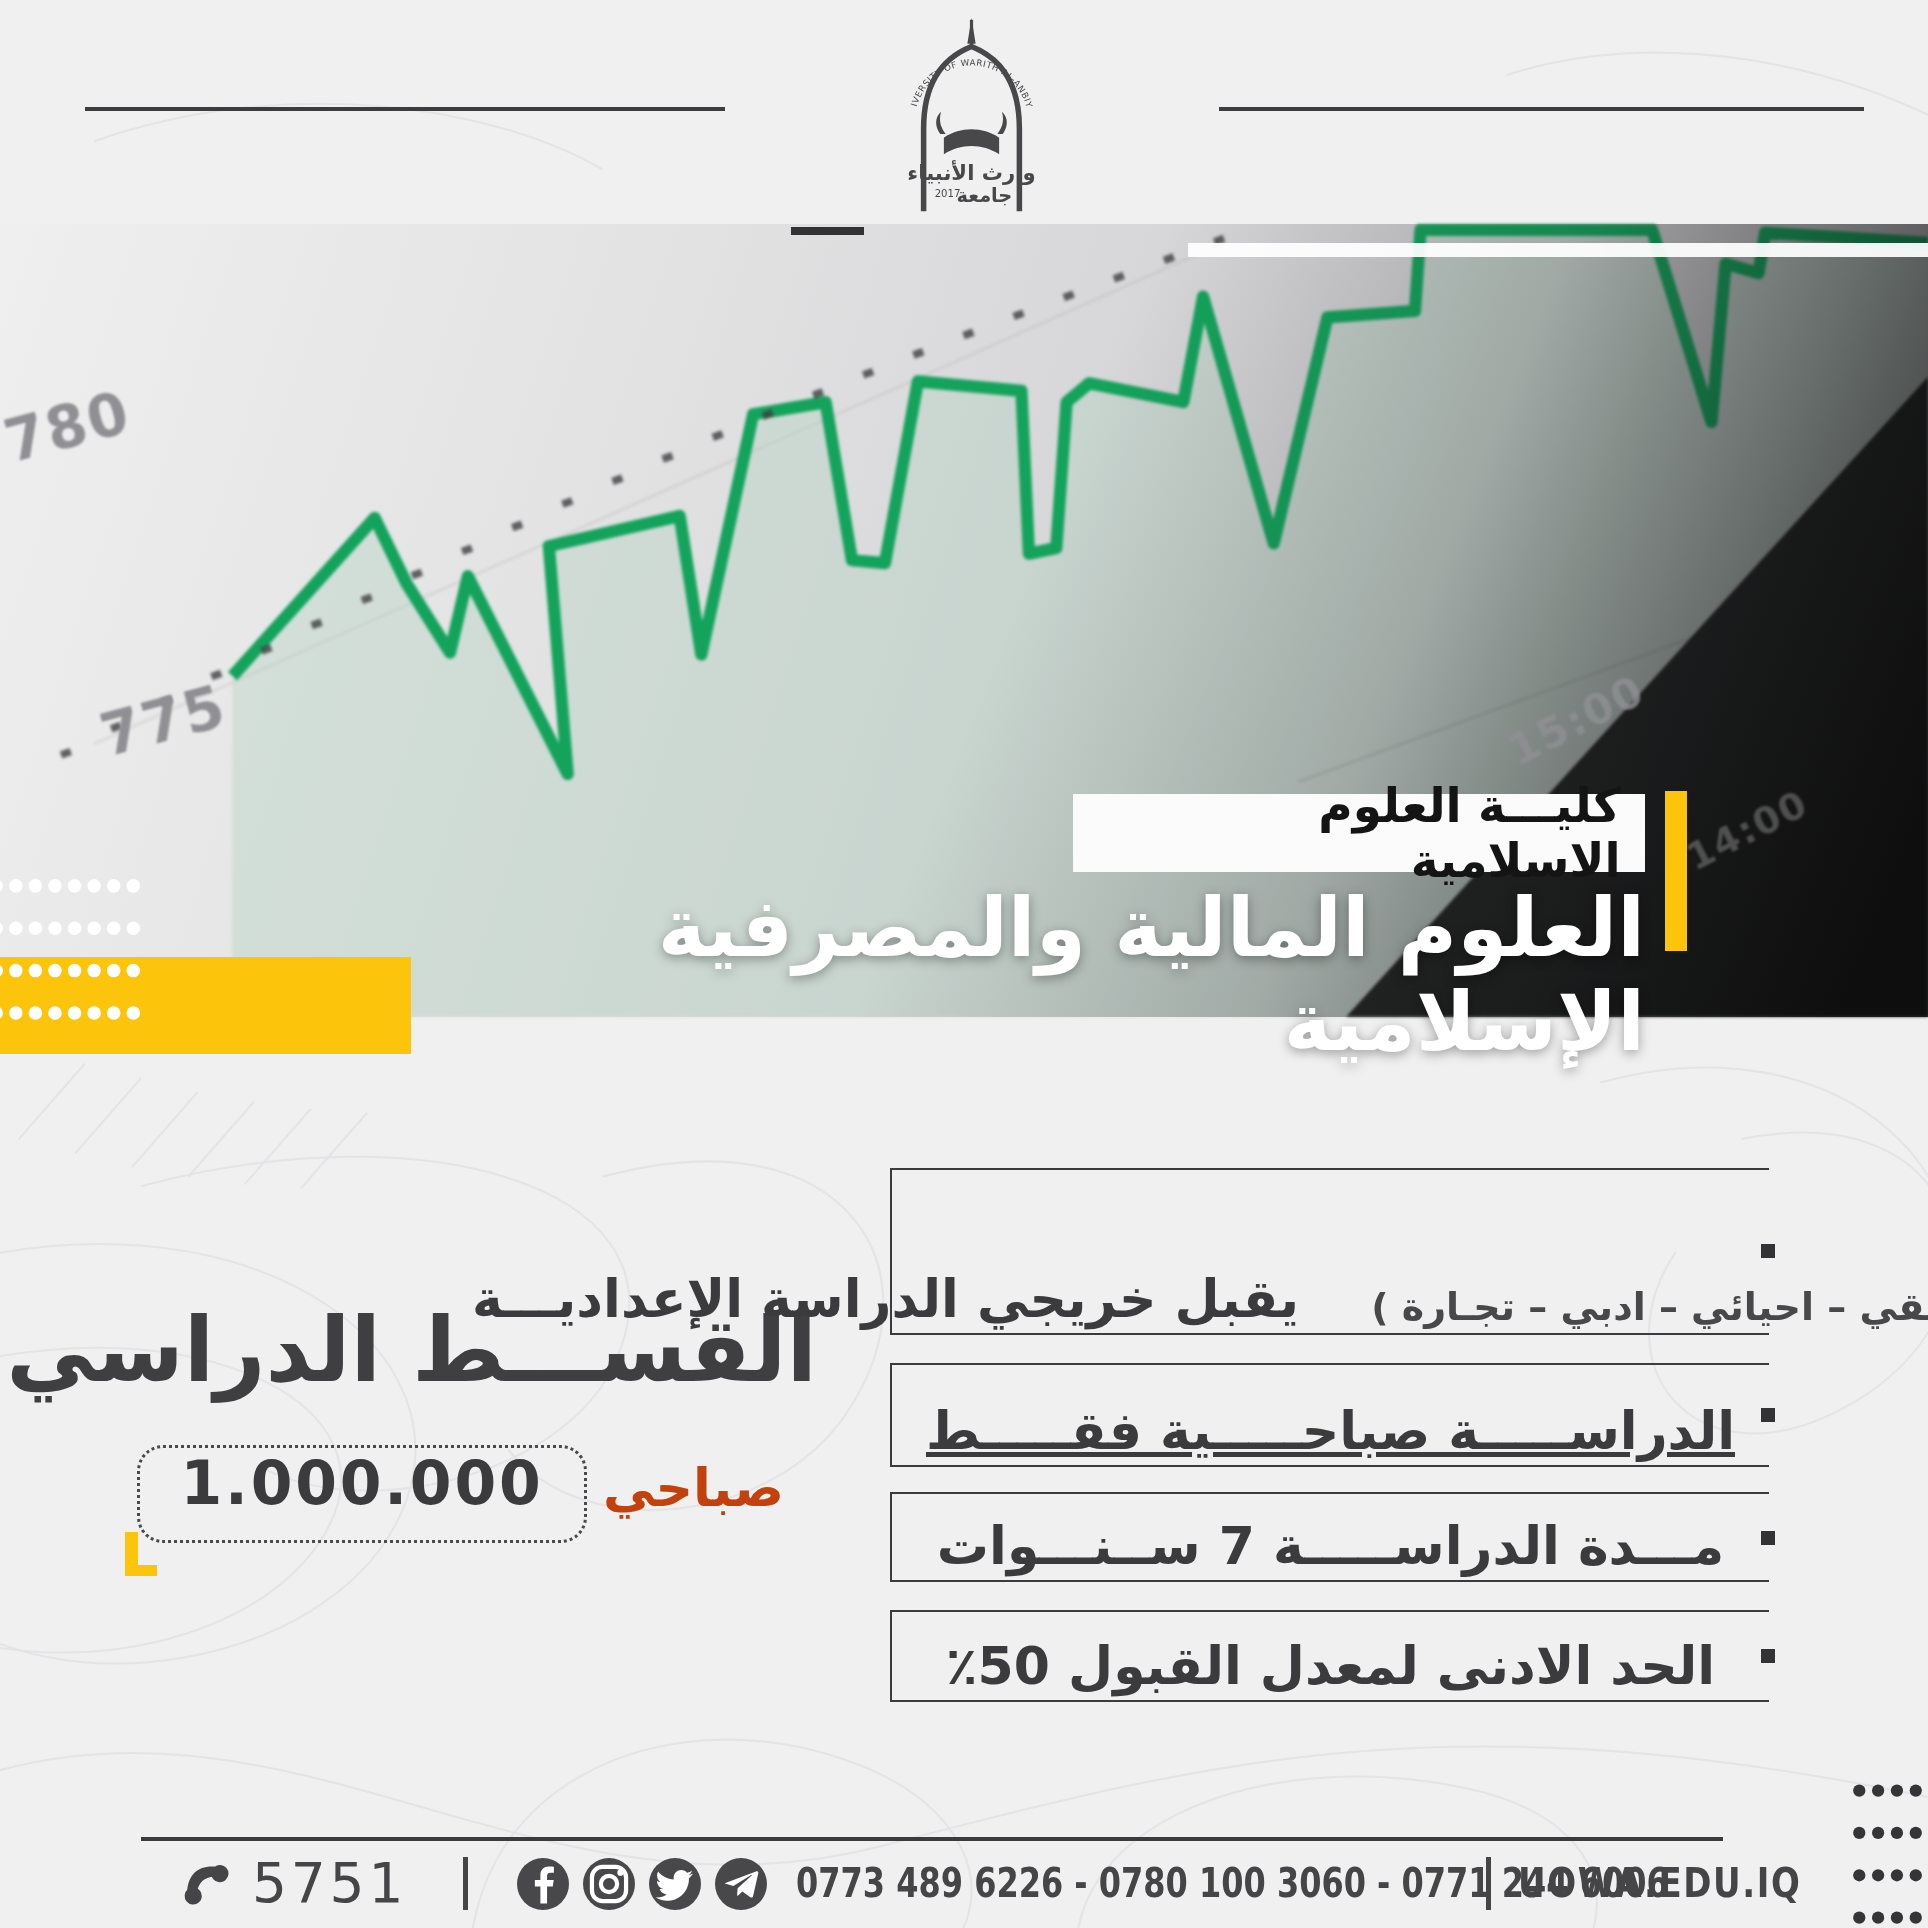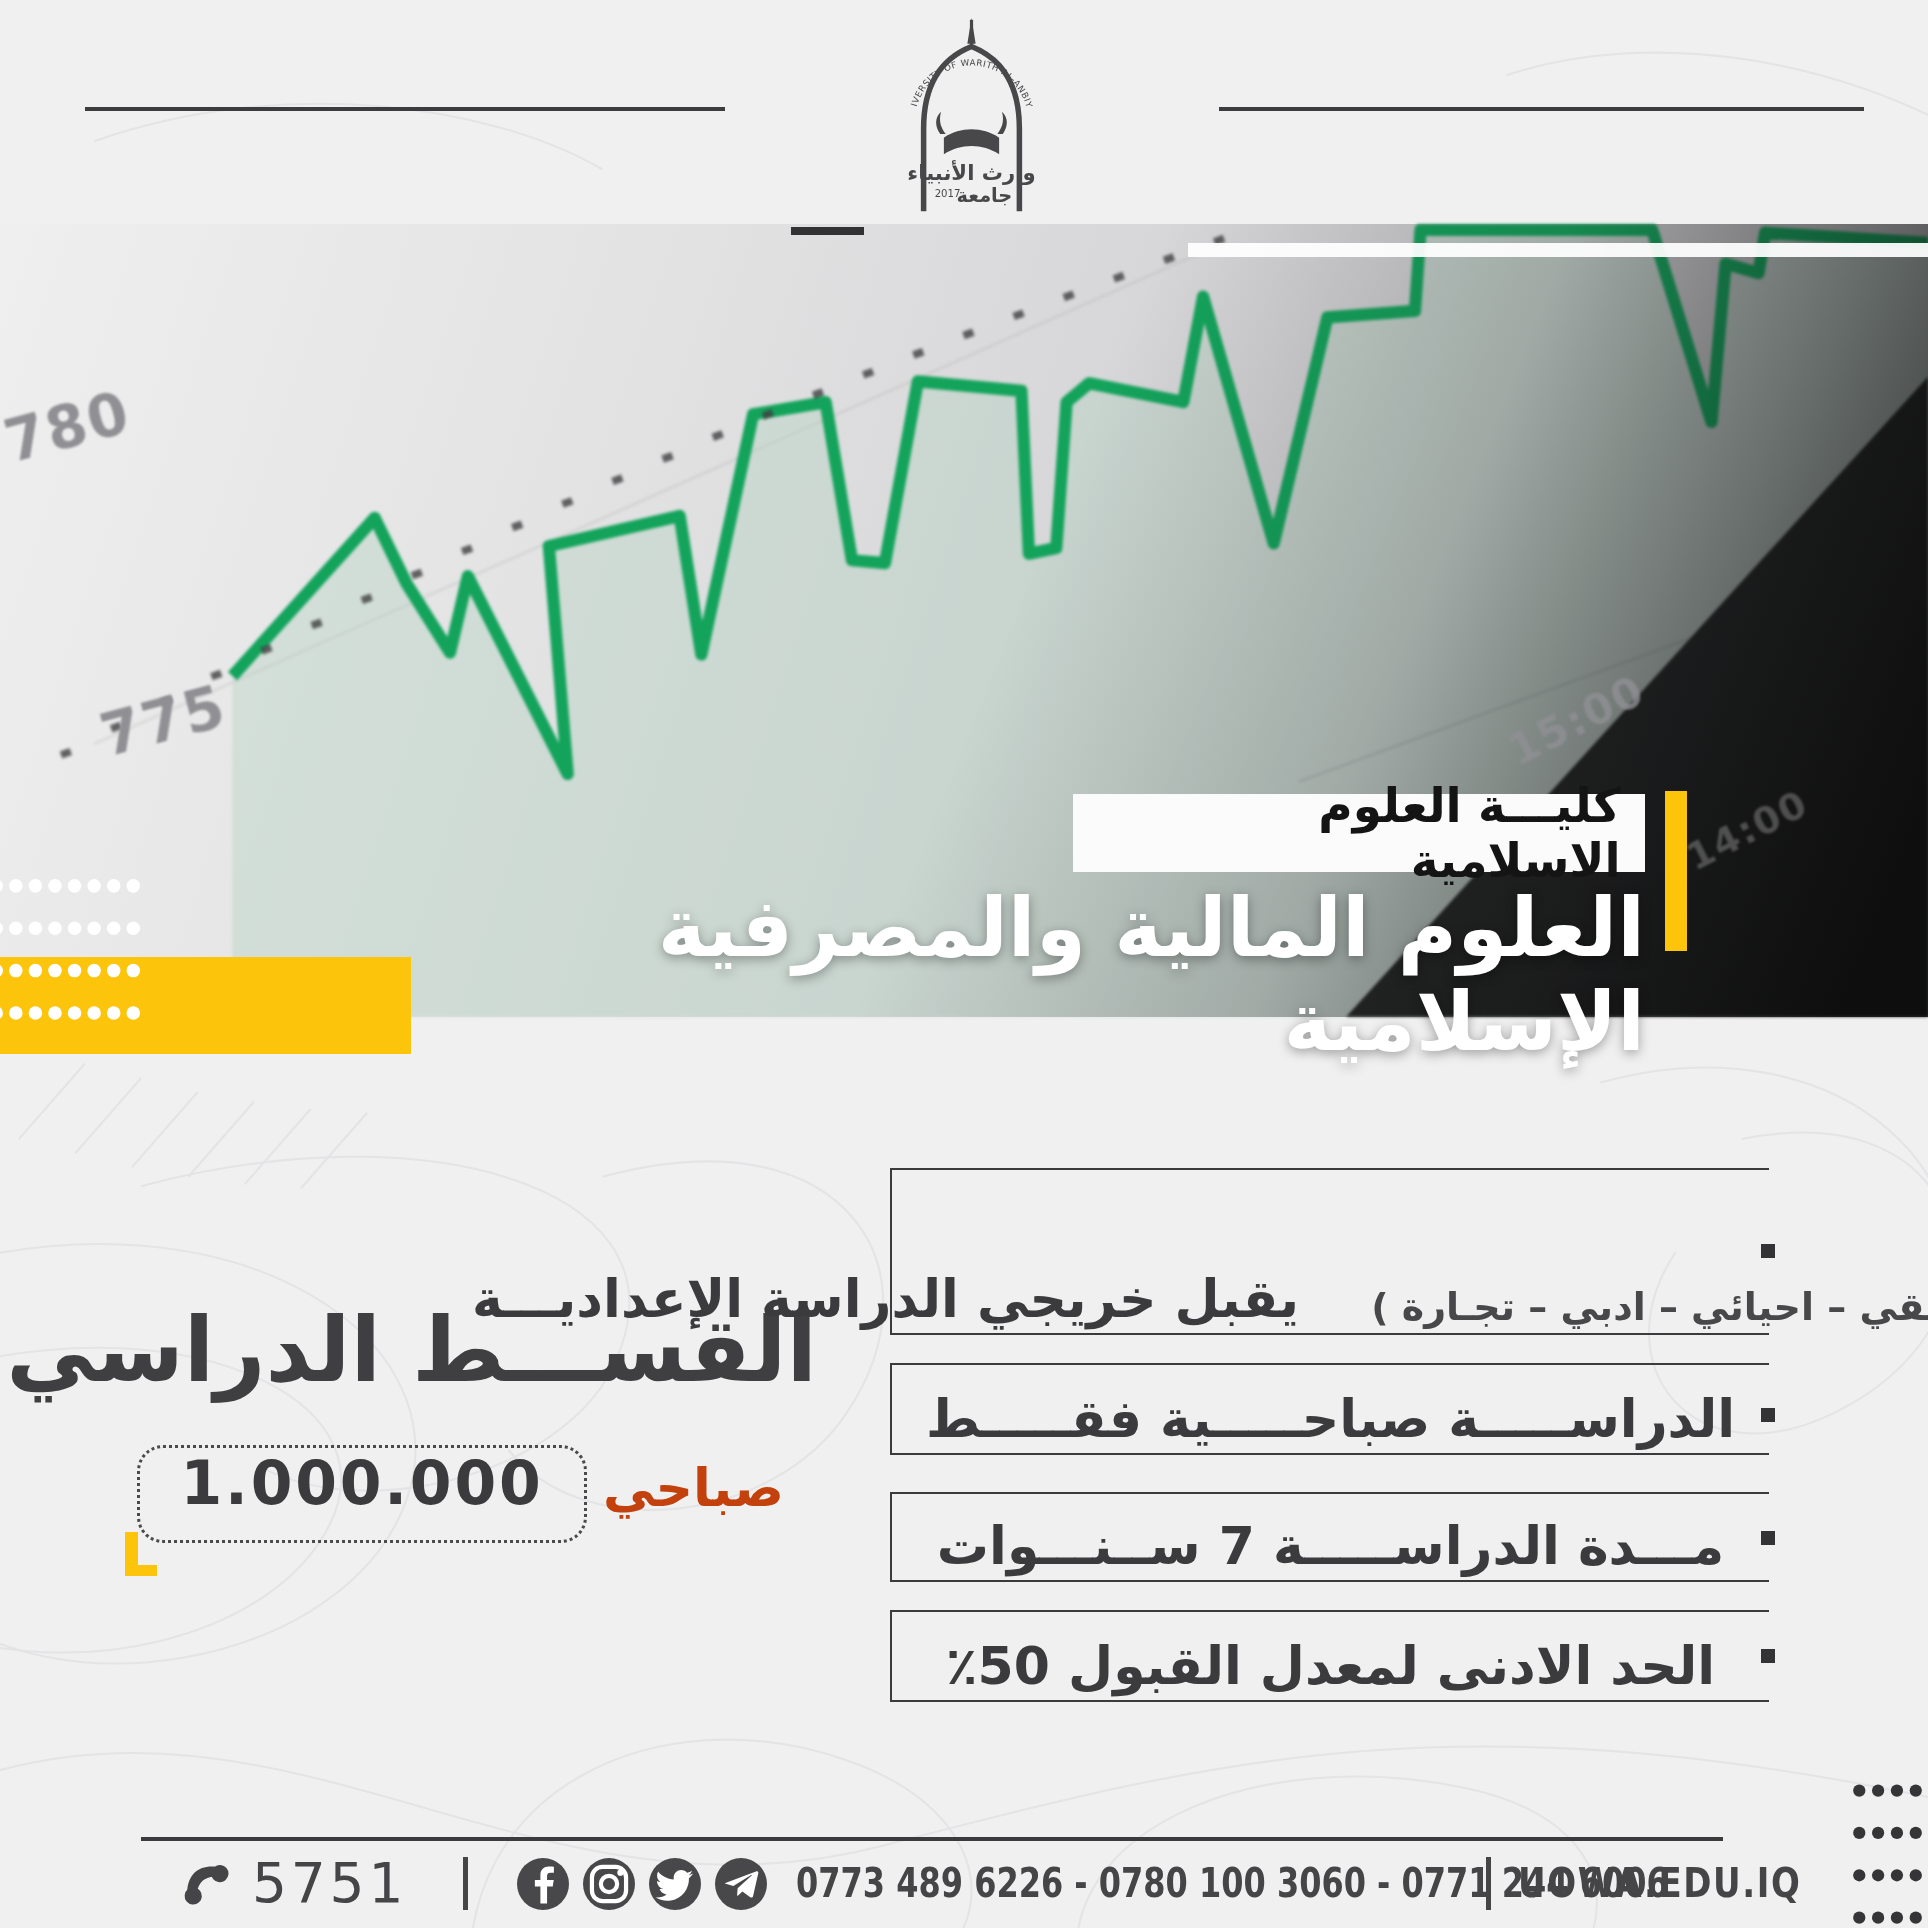--- a/index.html
+++ b/index.html
@@ -229,21 +229,21 @@
     <span>1.000.000</span>
   </div>
   <div id="corner-bracket" class="abs"></div>
 
   <div class="abs detail-box" style="top:1168px;height:167px;">
     <span class="l1" dir="rtl">يقبل خريجي الدراسة الإعداديـــة</span>
     <span class="l2" dir="rtl">( علمي – تطبيقي – احيائي – ادبي – تجـارة )</span>
   </div>
   <div class="abs bullet" style="top:1244px;"></div>
 
-  <div class="abs detail-box" style="top:1363px;height:92px;">
+  <div class="abs detail-box" style="top:1363px;height:104px;text-decoration:underline;">
     <span class="l1" dir="rtl">الدراســـــة صباحـــــية فقـــــط</span>
   </div>
   <div class="abs bullet" style="top:1408px;"></div>
 
   <div class="abs detail-box" style="top:1492px;height:90px;">
     <span class="l1" dir="rtl">مـــدة الدراســـــة 7 ســنـــوات</span>
   </div>
   <div class="abs bullet" style="top:1531px;"></div>
 
   <div class="abs detail-box" style="top:1610px;height:92px;">

